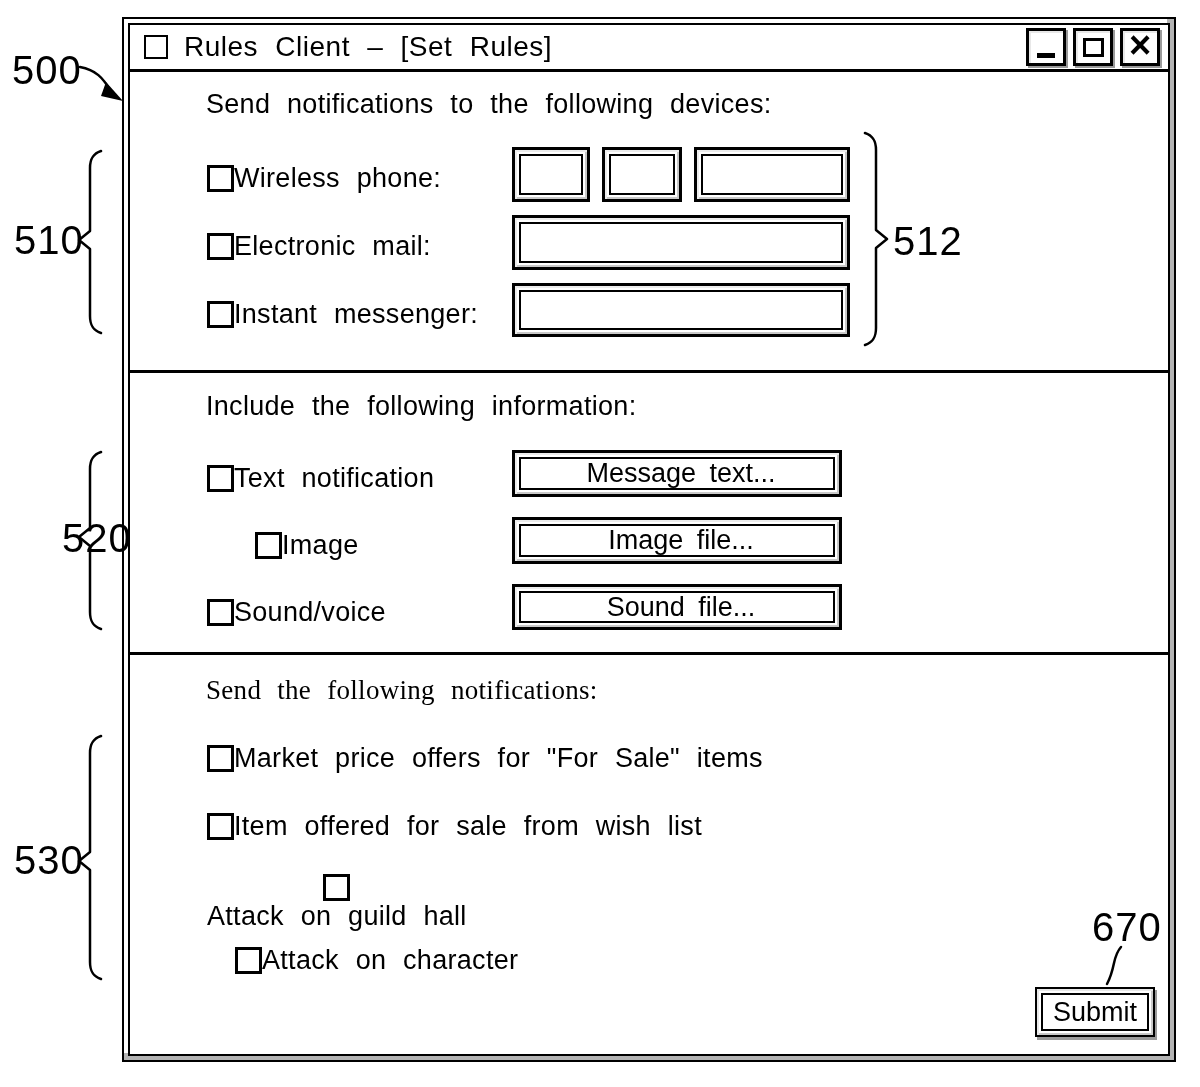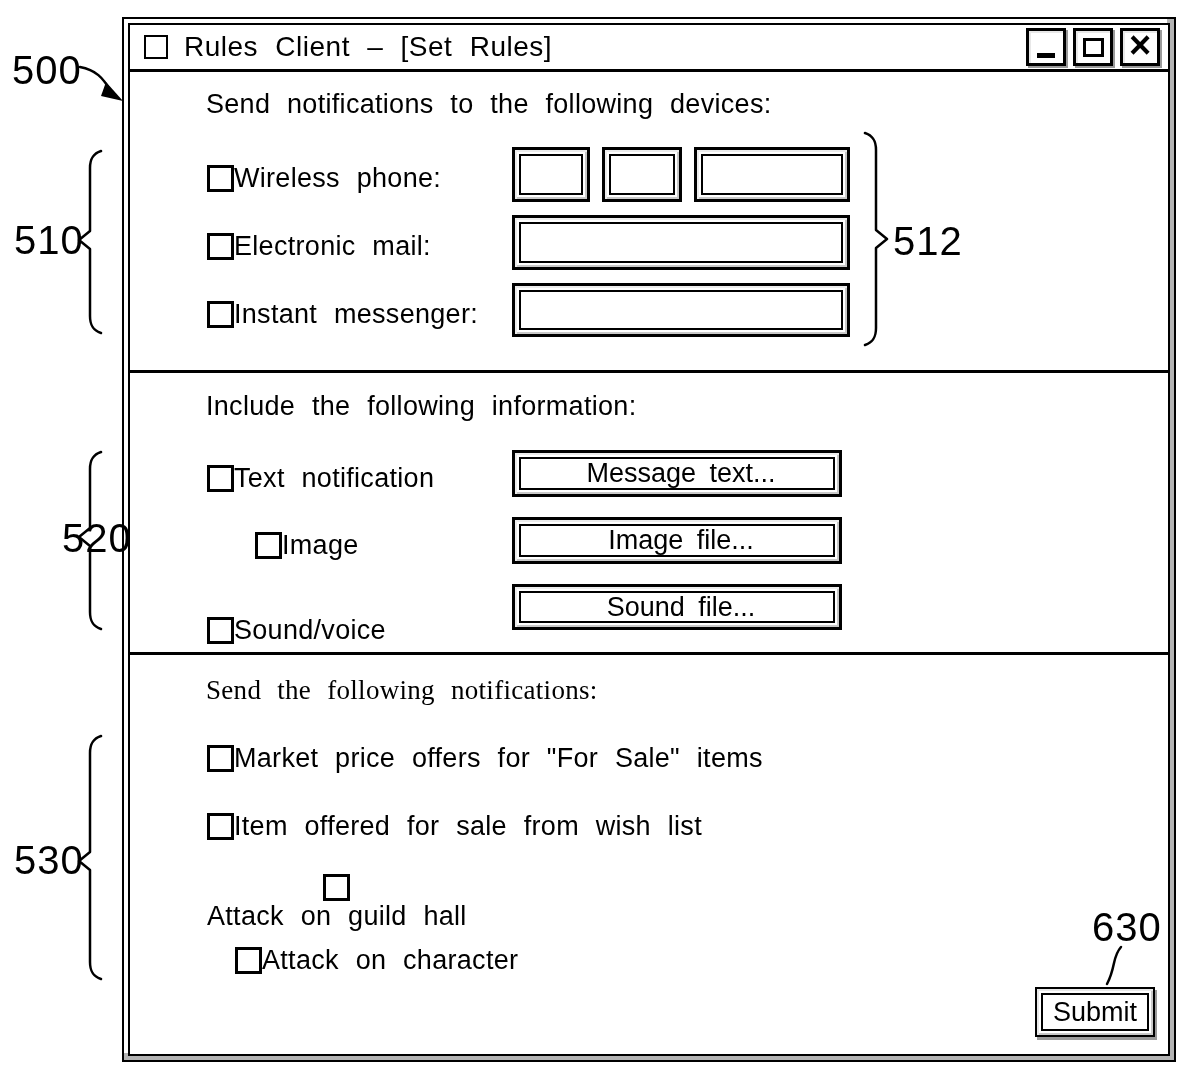--- a/index.html
+++ b/index.html
@@ -89,21 +89,21 @@
       <path d="M1121,947 C1112,957 1116,967 1107,984"></path>
     </g>
     <polygon points="106,82 123,101 101,96" fill="#000"></polygon>
   </svg>
 
   <div class="ref-label" style="left:12px; top:48px;">500</div>
   <div class="ref-label" style="left:14px; top:218px;">510</div>
   <div class="ref-label" style="left:893px; top:219px;">512</div>
   <div class="ref-label" style="left:14px; top:516px;margin-left:48px;">520</div>
   <div class="ref-label" style="left:14px; top:838px;">530</div>
-  <div class="ref-label" style="left:1092px; top:905px;">630</div>
+  <div class="ref-label" style="left:1092px; top:905px;">670</div>
 
   <div class="window-outer">
     <div class="window-inner">
 
       <div class="title-bar">
         <span class="title-icon"></span>
         <span class="title-text">Rules Client – [Set Rules]</span>
         <span class="win-buttons">
           <span class="win-btn">
             <span class="glyph-min"></span>
@@ -162,21 +162,21 @@
       </div>
 
       <div class="row" style="left:77px; top:500px;padding-left:48px;">
         <span class="checkbox"></span>
         <span class="cb-label">Image</span>
       </div>
       <div class="btn3d" style="left:382px; top:492px; width:330px; height:47px;">
         <div class="btn-inner">Image file...</div>
       </div>
 
-      <div class="row" style="left:77px; top:585px;text-align:right;">
+      <div class="row" style="left:77px; top:567px;text-align:right;">
         <span class="checkbox"></span>
         <span class="cb-label">Sound/voice</span>
       </div>
       <div class="btn3d" style="left:382px; top:559px; width:330px; height:46px;">
         <div class="btn-inner">Sound file...</div>
       </div>
 
       <div class="divider" style="top:627px;"></div>
 
       <div class="sec-header" style="left:76px; top:650px;font-family:Liberation Serif, serif;">Send the following notifications:</div>

